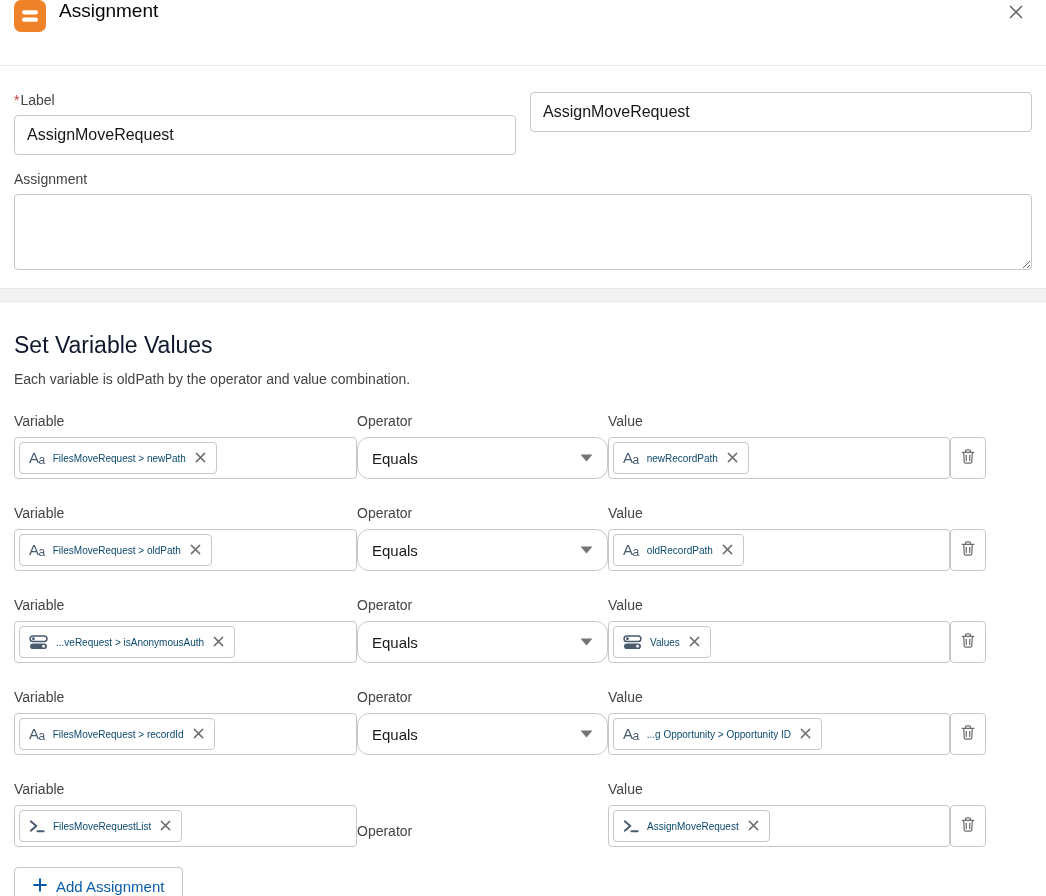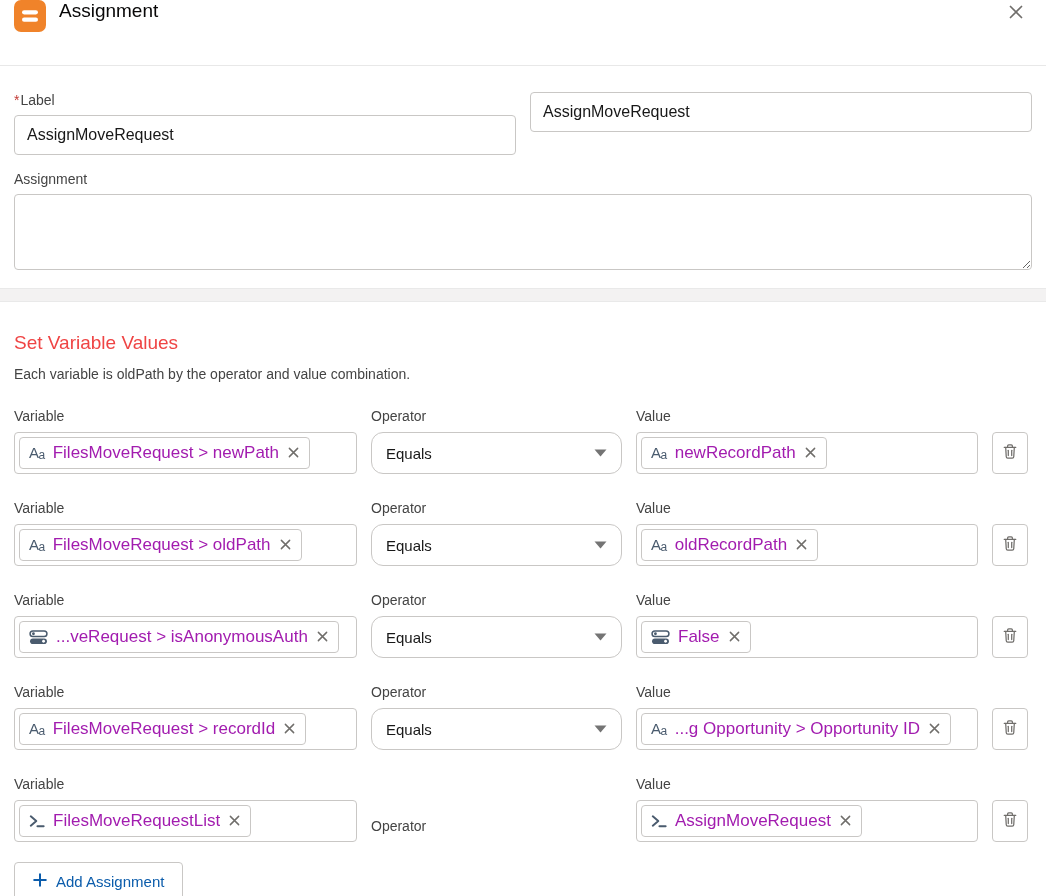--- a/index.html
+++ b/index.html
@@ -42,46 +42,45 @@
     width: 100%; height: 76px;
     border: 1px solid #c9c7c5; border-radius: 4px;
     padding: 8px 12px; font-size: 15px; font-family: inherit;
     resize: vertical; background: #fff;
   }
 
   
   .band { height: 14px; background: #f3f2f2; border-top: 1px solid #e9e9e9; border-bottom: 1px solid #e9e9e9; }
 
   
-  .svv-title { font-size: 19px; font-weight: 400; color: #ef4444; margin-top: 16px; }
+  .svv-title { font-size: 23px; font-weight: 400; color: #0f172a; margin-top: 16px; }
   .svv-subtitle { font-size: 14px; color: #444; margin-top: 12px; }
 
   .assign-row {
     display: grid;
     grid-template-columns: 343px 251px 342px 36px;
-    column-gap: 14px;
     align-items: end;
     margin-top: 26px;
   }
   .col-label { font-size: 14px; color: #444; margin-bottom: 8px; }
 
   .combobox {
     height: 42px; border: 1px solid #c9c7c5; border-radius: 4px;
     background: #fff; display: flex; align-items: center;
     padding: 0 4px; overflow: hidden; cursor: text;
   }
   .pill {
     display: inline-flex; align-items: center; gap: 8px;
     height: 32px; max-width: 100%;
     border: 1px solid #c9c7c5; border-radius: 4px;
     background: #fff; padding: 0 9px; cursor: pointer;
   }
   .pill-icon { display: flex; align-items: center; flex: none; }
   .pill-label {
-    color: #a21caf; font-size: 17px; white-space: nowrap;
+    color: #0c4a6e; font-size: 10px; white-space: nowrap;
     overflow: hidden; text-overflow: ellipsis;
   }
   .pill-remove { background: none; border: none; display: flex; padding: 1px; cursor: pointer; flex: none; }
   .aa-icon { font-size: 15px; color: #4a5b6e; letter-spacing: -0.5px; line-height: 1; }
   .aa-icon .small { font-size: 12px; vertical-align: -1px; }
 
   .select-box {
     height: 42px; border: 1px solid #c9c7c5; border-radius: 12px;
     background: #fff; display: flex; align-items: center;
     justify-content: space-between; padding: 0 14px;
@@ -319,21 +318,21 @@
       <div class="combobox">
         <span class="pill">
           <span class="pill-icon">
                   <svg width="19" height="15" viewBox="0 0 20 16">
                     <rect x="1" y="1" width="18" height="6" rx="3" fill="none" stroke="#4a5b6e" stroke-width="1.6"></rect>
                     <circle cx="4.6" cy="4" r="1.5" fill="#4a5b6e"></circle>
                     <rect x="1" y="9" width="18" height="6" rx="3" fill="#4a5b6e"></rect>
                     <circle cx="15.4" cy="12" r="1.5" fill="#fff"></circle>
                   </svg>
                 </span>
-          <span class="pill-label">False</span>
+          <span class="pill-label">Values</span>
           <button class="pill-remove">
             <span>
               <svg width="11" height="11" viewBox="0 0 12 12">
                 <path d="M1.5 1.5 L10.5 10.5 M10.5 1.5 L1.5 10.5" stroke="#706e6b" stroke-width="1.6" stroke-linecap="round"></path>
               </svg>
             </span>
           </button>
         </span>
       </div>
     </div>

